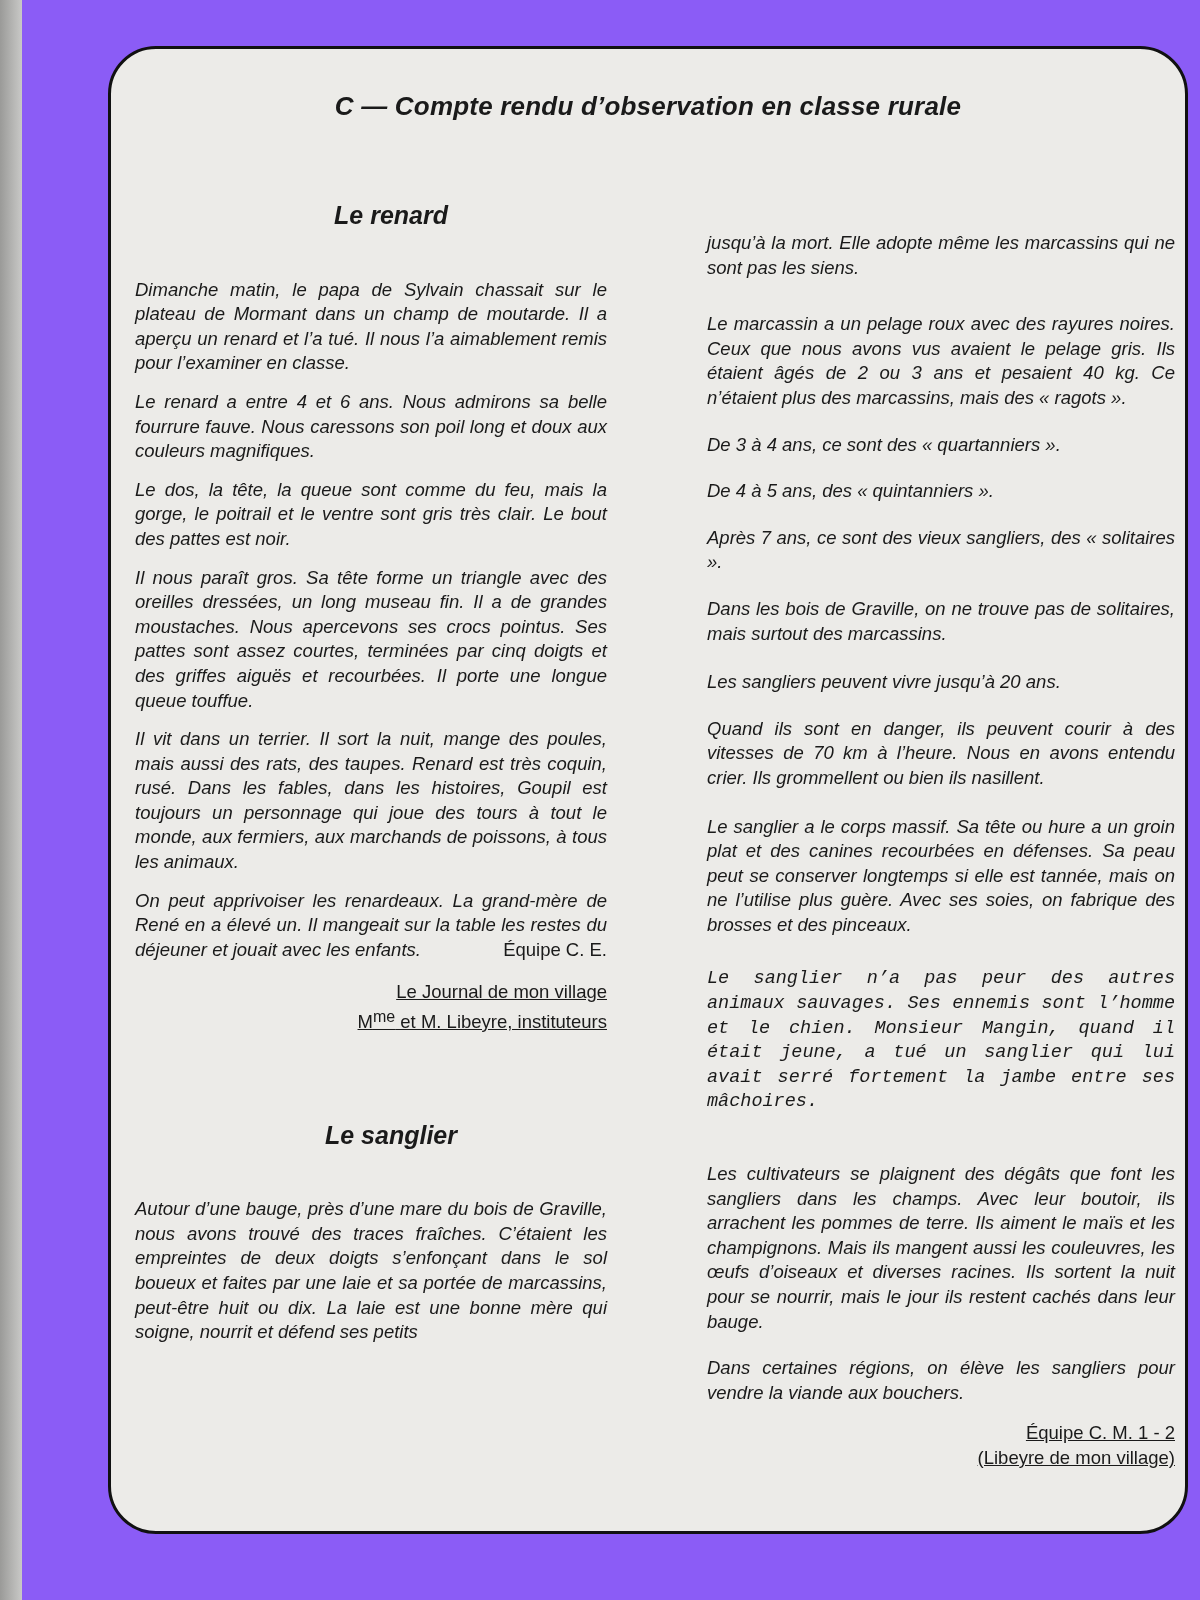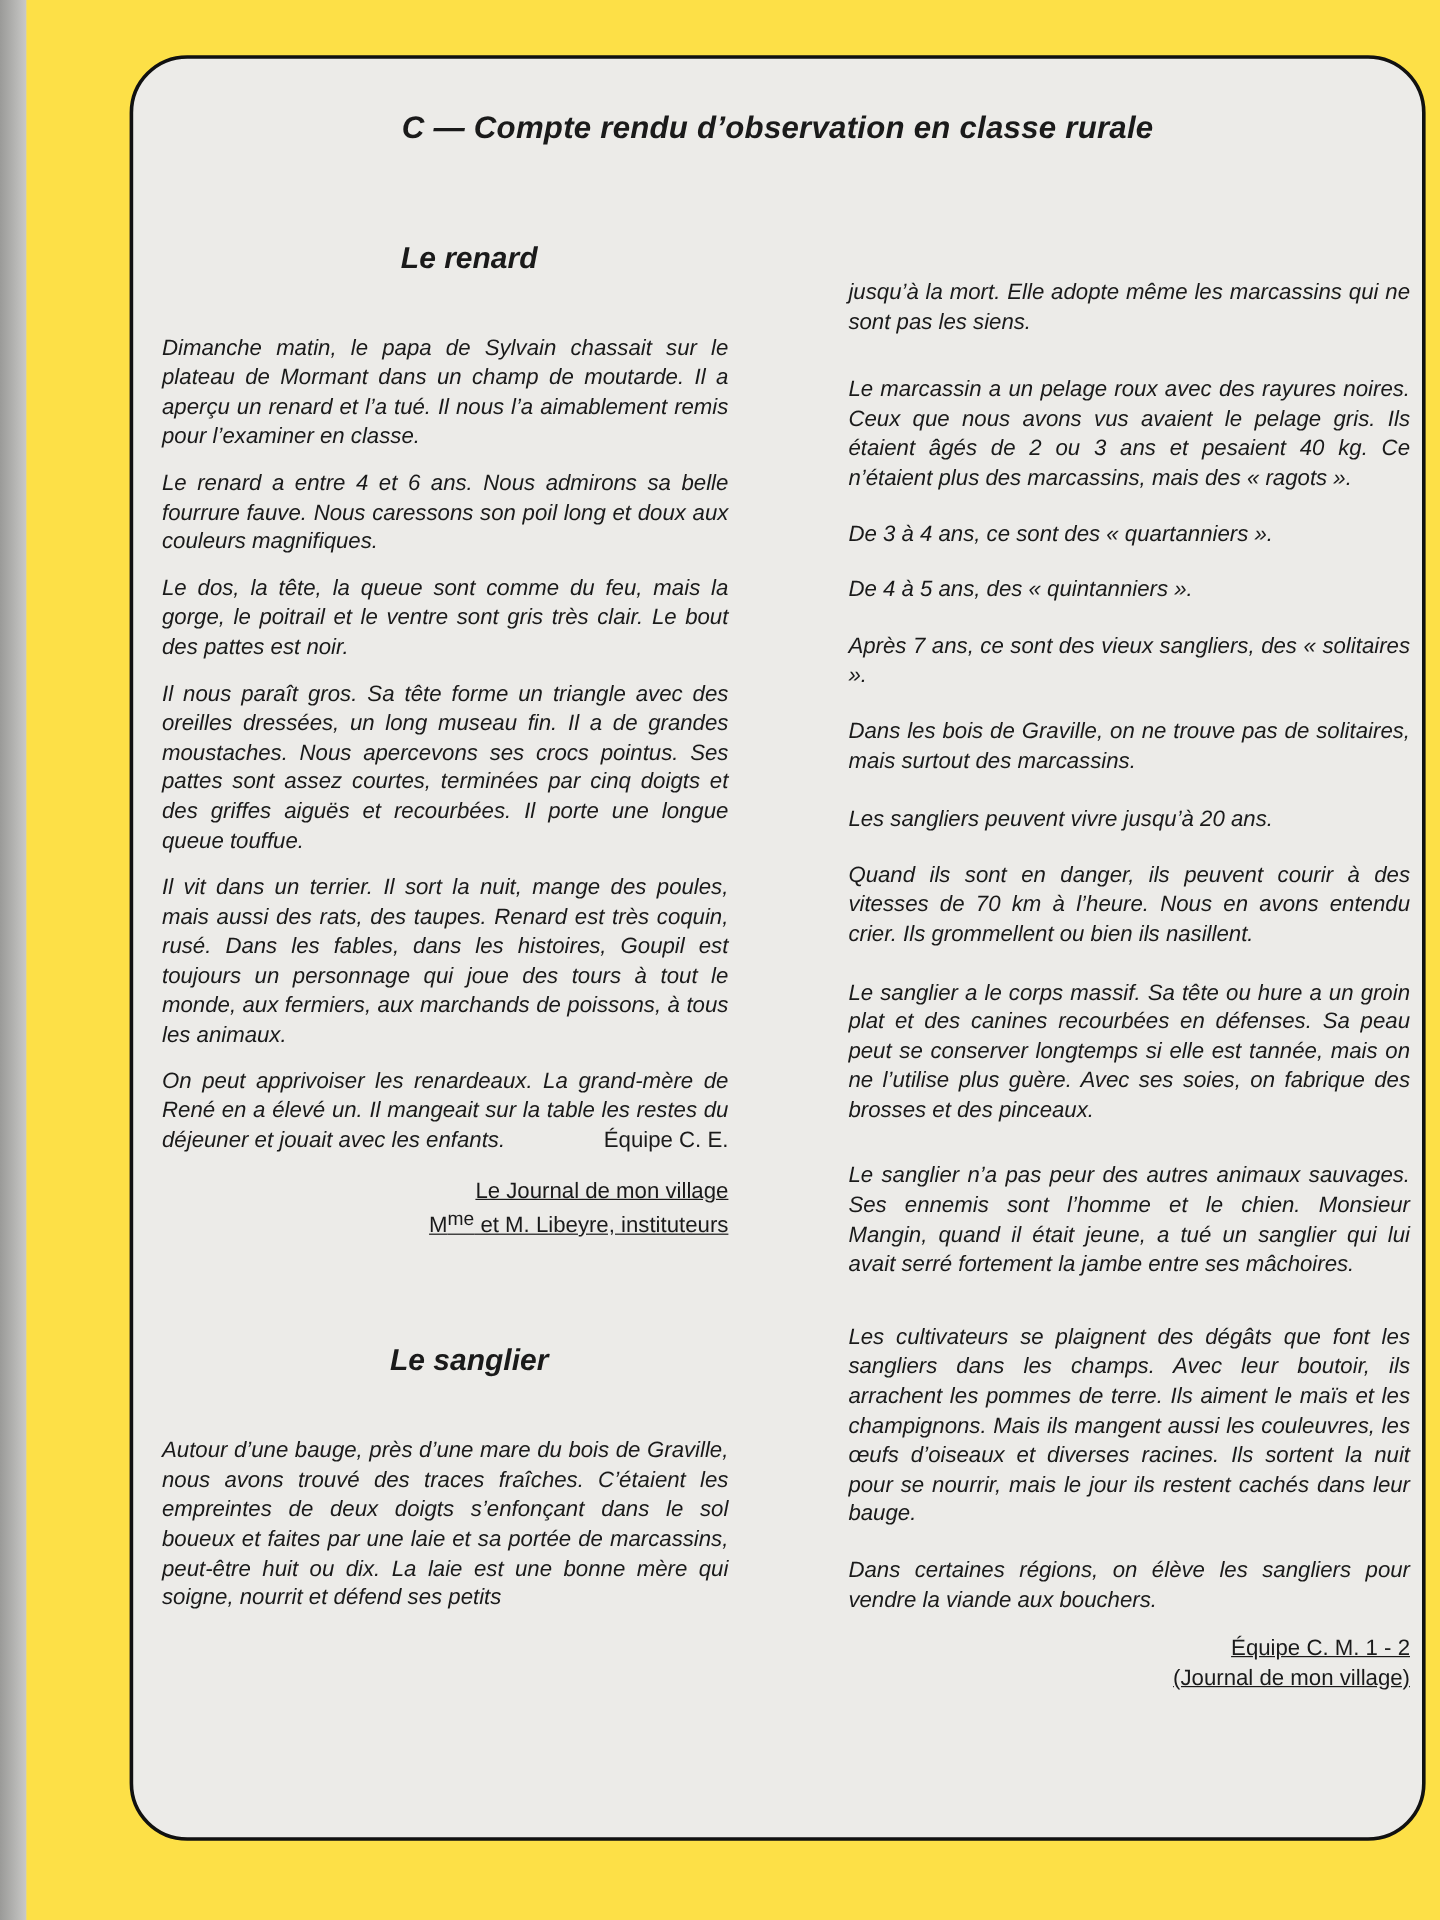--- a/index.html
+++ b/index.html
@@ -8,21 +8,21 @@
       background: #cfcfcd;
       font-family: "Liberation Sans", sans-serif;
       color: #1a1a1a;
     }
     .page-edge {
       position: absolute; left: 0; top: 0; width: 22px; height: 1600px;
       background: linear-gradient(to right, #9a9a98, #c9c9c7);
     }
     .page {
       position: absolute; left: 22px; top: 0; width: 1178px; height: 1600px;
-      background: #fde047;
+      background: #8b5cf6;
     }
     .frame {
       position: absolute; left: 86px; top: 46px; width: 1080px; height: 1488px;
       background: #ecebe8;
       border: 3px solid #111;
       border-radius: 48px;
       box-sizing: border-box;
     }
     .section-title {
       position: absolute; left: 0; right: 0; top: 42px; text-align: center;
@@ -79,23 +79,23 @@
     <div class="col col-right" style="top:182px; width:468px;">
       <p style="margin-bottom:32px;">jusqu’à la mort. Elle adopte même les marcassins qui ne sont pas les siens.</p>
       <p style="margin-bottom:22px;">Le marcassin a un pelage roux avec des rayures noires. Ceux que nous avons vus avaient le pelage gris. Ils étaient âgés de 2 ou 3 ans et pesaient 40 kg. Ce n’étaient plus des marcassins, mais des « ragots ».</p>
       <p style="margin-bottom:22px;">De 3 à 4 ans, ce sont des « quartanniers ».</p>
       <p style="margin-bottom:22px;">De 4 à 5 ans, des « quintanniers ».</p>
       <p style="margin-bottom:22px;">Après 7 ans, ce sont des vieux sangliers, des « solitaires ».</p>
       <p style="margin-bottom:24px;">Dans les bois de Graville, on ne trouve pas de solitaires, mais surtout des marcassins.</p>
       <p style="margin-bottom:22px;">Les sangliers peuvent vivre jusqu’à 20 ans.</p>
       <p style="margin-bottom:24px;">Quand ils sont en danger, ils peuvent courir à des vitesses de 70 km à l’heure. Nous en avons entendu crier. Ils grommellent ou bien ils nasillent.</p>
       <p style="margin-bottom:30px;">Le sanglier a le corps massif. Sa tête ou hure a un groin plat et des canines recourbées en défenses. Sa peau peut se conserver longtemps si elle est tannée, mais on ne l’utilise plus guère. Avec ses soies, on fabrique des brosses et des pinceaux.</p>
-      <p style="margin-bottom:36px;">Le sanglier n’a pas peur des autres animaux sauvages. Ses ennemis sont l’homme et le chien. Monsieur Mangin, quand il était jeune, a tué un sanglier qui lui avait serré fortement la jambe entre ses mâchoires.</p>
+      <p style="margin-bottom:47px;font-family:Liberation Mono, monospace;">Le sanglier n’a pas peur des autres animaux sauvages. Ses ennemis sont l’homme et le chien. Monsieur Mangin, quand il était jeune, a tué un sanglier qui lui avait serré fortement la jambe entre ses mâchoires.</p>
       <p style="margin-bottom:22px;">Les cultivateurs se plaignent des dégâts que font les sangliers dans les champs. Avec leur boutoir, ils arrachent les pommes de terre. Ils aiment le maïs et les champignons. Mais ils mangent aussi les couleuvres, les œufs d’oiseaux et diverses racines. Ils sortent la nuit pour se nourrir, mais le jour ils restent cachés dans leur bauge.</p>
       <p style="margin-bottom:16px;">Dans certaines régions, on élève les sangliers pour vendre la viande aux bouchers.</p>
       <div class="credit">
         <div>Équipe C. M. 1 - 2</div>
-        <div>(Journal de mon village)</div>
+        <div>(Libeyre de mon village)</div>
       </div>
     </div>
 
   </div>
 </div>
 
 </body></html>

